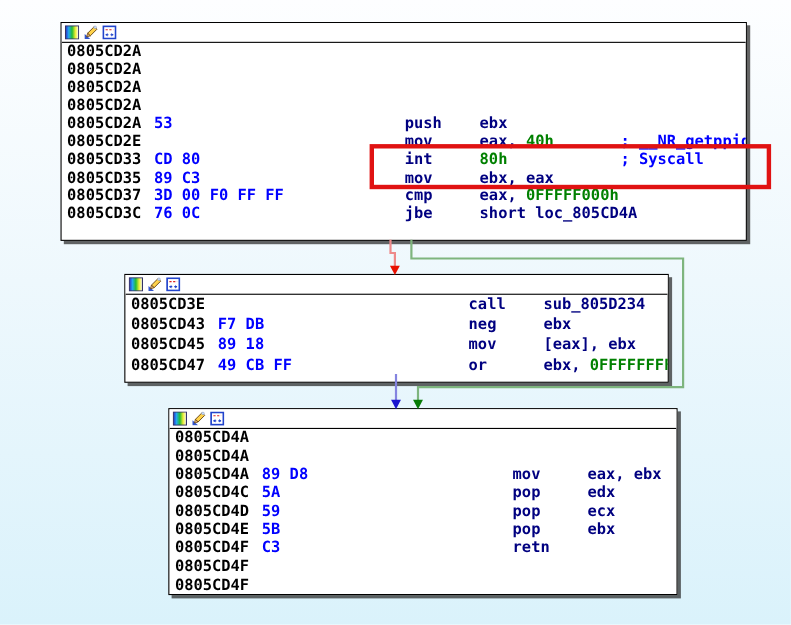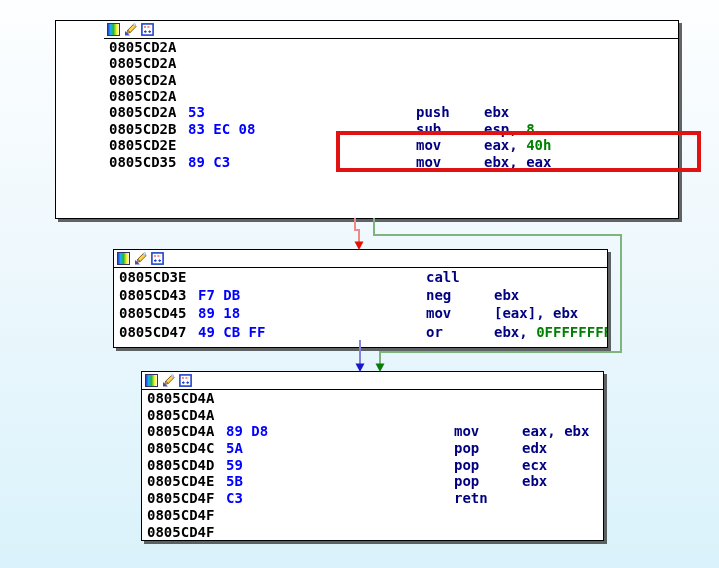--- a/index.html
+++ b/index.html
@@ -43,21 +43,21 @@
 <div id="graph">
   <svg id="edges" width="719" height="568" viewBox="0 0 719 568">
       <polyline points="355,218 355,230 359,230 359,243" fill="none" stroke="#ee8a8a" stroke-width="2"></polyline>
       <polygon points="354.5,241.5 363.5,241.5 359,250" fill="#e81000"></polygon>
       <polyline points="374,218 374,235 621,235 621,352 380,352 380,364" fill="none" stroke="#7eb57e" stroke-width="2"></polyline>
       <polygon points="375.5,363.5 384.5,363.5 380,372" fill="#077c07"></polygon>
       <polyline points="360,340 360,364" fill="none" stroke="#8484e0" stroke-width="2"></polyline>
       <polygon points="355.5,363.5 364.5,363.5 360,372" fill="#1a15cf"></polygon>
     </svg>
   <div id="blocks-layer">
-      <div class="block" style="left: 55px; top: 20px; width: 624px; height: 199px; padding-left: 48px; --rh: 16.36px;">
+      <div class="block" style="left: 55px; top: 20px; width: 624px; height: 199px; --rh: 16.36px;">
         <div class="titlebar">
           <span class="icon-btn">
             <svg width="13" height="13" viewBox="0 0 13 13">
               <defs>
                 <linearGradient id="spec" x1="0" y1="0" x2="1" y2="0">
                   <stop offset="0" stop-color="#2a2ac8"></stop>
                   <stop offset="0.25" stop-color="#22aaee"></stop>
                   <stop offset="0.5" stop-color="#22bb33"></stop>
                   <stop offset="0.75" stop-color="#eeee33"></stop>
                   <stop offset="1" stop-color="#ffffff"></stop>
@@ -99,35 +99,49 @@
           <div class="row">
             <span class="seg p-addr">0805CD2A</span>
           </div>
           <div class="row">
             <span class="seg p-addr">0805CD2A</span>
             <span class="seg p-bytes">53</span>
             <span class="seg p-mnem">push</span>
             <span class="seg p-ops"><span class="t-insn">ebx</span></span>
           </div>
           <div class="row">
-            <span class="seg p-addr">0805CD2B</span>
-            <span class="seg p-bytes">83 EC 08</span>
-            <span class="seg p-mnem">sub</span>
-            <span class="seg p-ops"><span class="t-insn">esp, </span><span class="t-num">8</span></span>
-          </div>
-          <div class="row">
             <span class="seg p-addr">0805CD2E</span>
             <span class="seg p-mnem">mov</span>
             <span class="seg p-ops"><span class="t-insn">eax, </span><span class="t-num">40h</span></span>
+            <span class="seg p-cmt">; __NR_getppid</span>
+          </div>
+          <div class="row">
+            <span class="seg p-addr">0805CD33</span>
+            <span class="seg p-bytes">CD 80</span>
+            <span class="seg p-mnem">int</span>
+            <span class="seg p-ops"><span class="t-num">80h</span></span>
+            <span class="seg p-cmt">; Syscall</span>
           </div>
           <div class="row">
             <span class="seg p-addr">0805CD35</span>
             <span class="seg p-bytes">89 C3</span>
             <span class="seg p-mnem">mov</span>
             <span class="seg p-ops"><span class="t-insn">ebx, eax</span></span>
+          </div>
+          <div class="row">
+            <span class="seg p-addr">0805CD37</span>
+            <span class="seg p-bytes">3D 00 F0 FF FF</span>
+            <span class="seg p-mnem">cmp</span>
+            <span class="seg p-ops"><span class="t-insn">eax, </span><span class="t-num">0FFFFF000h</span></span>
+          </div>
+          <div class="row">
+            <span class="seg p-addr">0805CD3C</span>
+            <span class="seg p-bytes">76 0C</span>
+            <span class="seg p-mnem">jbe</span>
+            <span class="seg p-ops"><span class="t-insn">short loc_805CD4A</span></span>
           </div>
         </div>
       </div>
       <div class="block" style="left: 113px; top: 249px; width: 495px; height: 99px; --rh: 18.2px;">
         <div class="titlebar">
           <span class="icon-btn">
             <svg width="13" height="13" viewBox="0 0 13 13">
               <defs>
                 <linearGradient id="spec" x1="0" y1="0" x2="1" y2="0">
                   <stop offset="0" stop-color="#2a2ac8"></stop>
@@ -157,20 +171,21 @@
               <path d="M3,8.6 H5.6 M7.4,8.6 H10" stroke="#2244cc" stroke-width="1.1"></path>
               <path d="M3,8.6 l1.8,-1.6 v3.2 Z" fill="#2244cc"></path>
               <path d="M10,8.6 l-1.8,-1.6 v3.2 Z" fill="#2244cc"></path>
             </svg>
           </span>
         </div>
         <div class="block-body">
           <div class="row">
             <span class="seg p-addr">0805CD3E</span>
             <span class="seg p-mnem">call</span>
+            <span class="seg p-ops"><span class="t-insn">sub_805D234</span></span>
           </div>
           <div class="row">
             <span class="seg p-addr">0805CD43</span>
             <span class="seg p-bytes">F7 DB</span>
             <span class="seg p-mnem">neg</span>
             <span class="seg p-ops"><span class="t-insn">ebx</span></span>
           </div>
           <div class="row">
             <span class="seg p-addr">0805CD45</span>
             <span class="seg p-bytes">89 18</span>
@@ -178,21 +193,21 @@
             <span class="seg p-ops"><span class="t-insn">[eax], ebx</span></span>
           </div>
           <div class="row">
             <span class="seg p-addr">0805CD47</span>
             <span class="seg p-bytes">49 CB FF</span>
             <span class="seg p-mnem">or</span>
             <span class="seg p-ops"><span class="t-insn">ebx, </span><span class="t-num">0FFFFFFFFh</span></span>
           </div>
         </div>
       </div>
-      <div class="block" style="left: 141px; top: 371px; width: 463px; height: 170px; --rh: 16.7px;">
+      <div class="block" style="left: 153px; top: 371px; width: 463px; height: 170px; --rh: 16.7px;">
         <div class="titlebar">
           <span class="icon-btn">
             <svg width="13" height="13" viewBox="0 0 13 13">
               <defs>
                 <linearGradient id="spec" x1="0" y1="0" x2="1" y2="0">
                   <stop offset="0" stop-color="#2a2ac8"></stop>
                   <stop offset="0.25" stop-color="#22aaee"></stop>
                   <stop offset="0.5" stop-color="#22bb33"></stop>
                   <stop offset="0.75" stop-color="#eeee33"></stop>
                   <stop offset="1" stop-color="#ffffff"></stop>

